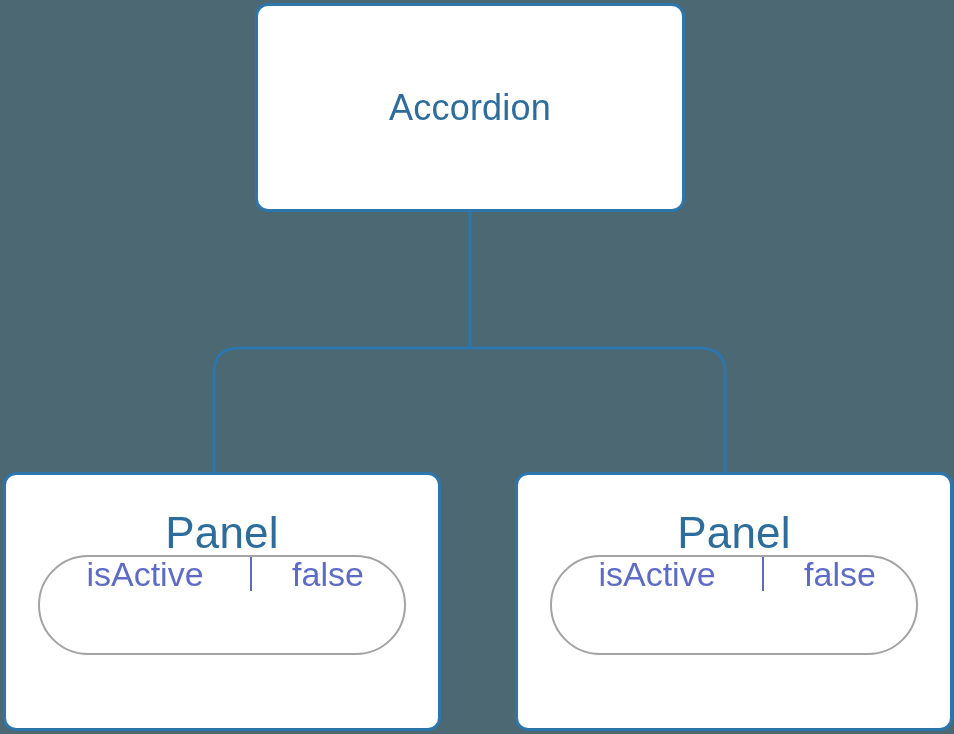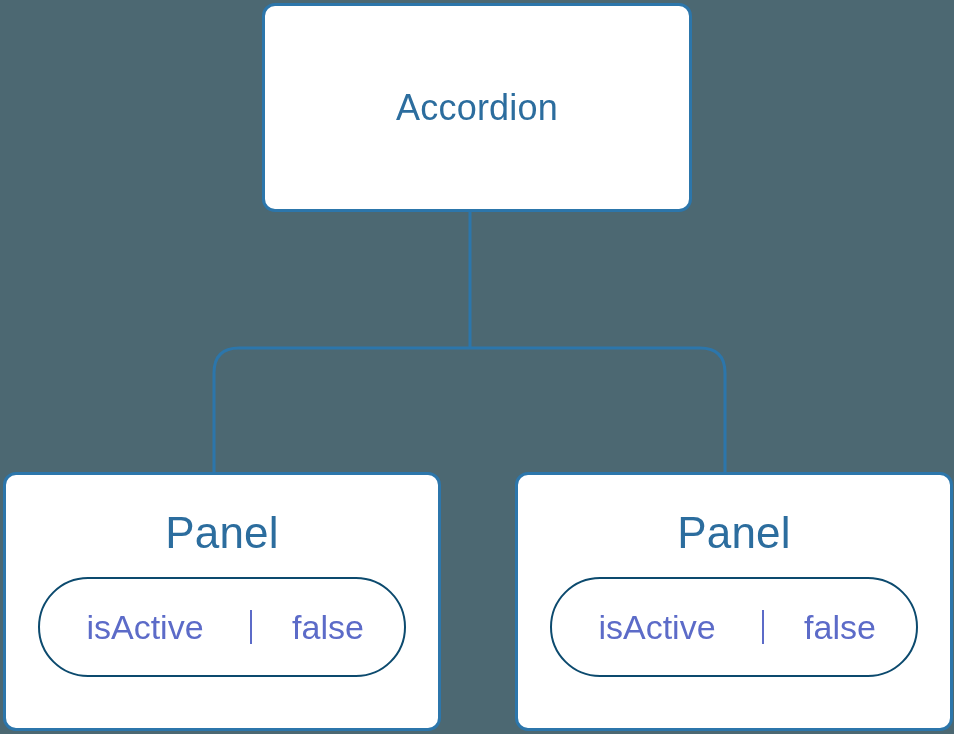--- a/index.html
+++ b/index.html
@@ -38,21 +38,21 @@
     background: #ffffff;
     border: 3px solid #2c76ab;
     border-radius: 13px;
     box-sizing: border-box;
     display: flex;
     flex-direction: column;
     align-items: center;
   }
 
   .node-root {
-    left: 262px;
+    left: 255px;
     top: 3px;
     width: 430px;
     height: 209px;
     justify-content: center;
   }
 
   .node-leaf-left {
     left: 3px;
     top: 472px;
     width: 438px;
@@ -75,26 +75,25 @@
     letter-spacing: 0.2px;
     white-space: nowrap;
   }
 
   .node-leaf .node-title {
     font-size: 44px;
   }
 
   
   .state-pill {
-    margin-top: 22px;
     display: flex;
-    align-items: center;
+    align-items: flex-start;
     width: 368px;
     height: 100px;
-    border: 2px solid #0c4a6e;
+    border: 2px solid #a3a3a3;
     border-radius: 50px;
     box-sizing: border-box;
     background: transparent;
     overflow: hidden;
   }
 
   .state-cell {
     display: flex;
     align-items: center;
     justify-content: center;

